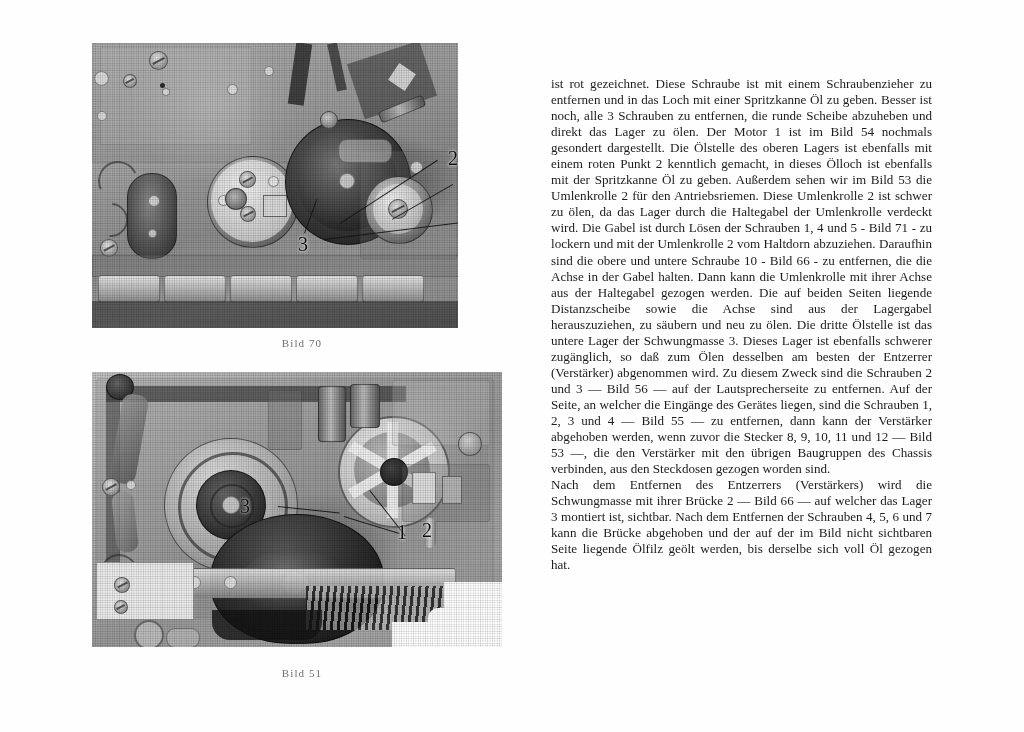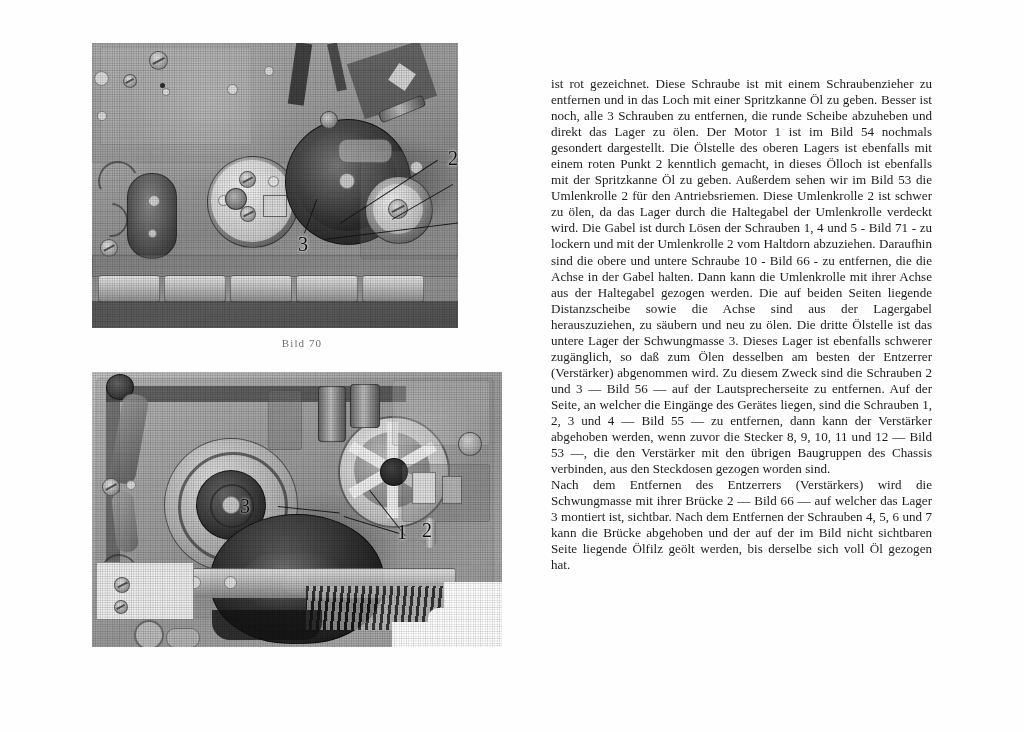--- a/index.html
+++ b/index.html
@@ -315,20 +315,21 @@
         <div class="leader" style="left:186px; top:134px; width:62px; transform:rotate(6deg);"></div>
         <div class="callout" style="left:148px; top:124px;">3</div>
 
         <div class="leader" style="left:252px; top:144px; width:58px; transform:rotate(17deg);"></div>
         <div class="callout" style="left:305px; top:150px;">1</div>
 
         <div class="leader" style="left:278px; top:118px; width:58px; transform:rotate(52deg);"></div>
         <div class="callout" style="left:330px; top:148px;">2</div>
 
       </div>
+      <div class="figure-caption" style="margin-top:20px;">Bild 51</div>
     </div>
 
   </div>
 
   <div class="text-column">
     <p>ist rot gezeichnet. Diese Schraube ist mit einem Schraubenzieher zu entfernen und in das Loch mit einer Spritzkanne Öl zu geben. Besser ist noch, alle 3 Schrauben zu entfernen, die runde Scheibe abzuheben und direkt das Lager zu ölen. Der Motor 1 ist im Bild 54 nochmals gesondert dargestellt. Die Ölstelle des oberen Lagers ist ebenfalls mit einem roten Punkt 2 kenntlich gemacht, in dieses Ölloch ist ebenfalls mit der Spritzkanne Öl zu geben. Außerdem sehen wir im Bild 53 die Umlenkrolle 2 für den Antriebsriemen. Diese Umlenkrolle 2 ist schwer zu ölen, da das Lager durch die Haltegabel der Umlenkrolle verdeckt wird. Die Gabel ist durch Lösen der Schrauben 1, 4 und 5 - Bild 71 - zu lockern und mit der Umlenkrolle 2 vom Haltdorn abzuziehen. Daraufhin sind die obere und untere Schraube 10 - Bild 66 - zu entfernen, die die Achse in der Gabel halten. Dann kann die Umlenkrolle mit ihrer Achse aus der Haltegabel gezogen werden. Die auf beiden Seiten liegende Distanzscheibe sowie die Achse sind aus der Lagergabel herauszuziehen, zu säubern und neu zu ölen. Die dritte Ölstelle ist das untere Lager der Schwungmasse 3. Dieses Lager ist ebenfalls schwerer zugänglich, so daß zum Ölen desselben am besten der Entzerrer (Verstärker) abgenommen wird. Zu diesem Zweck sind die Schrauben 2 und 3 — Bild 56 — auf der Lautsprecherseite zu entfernen. Auf der Seite, an welcher die Eingänge des Gerätes liegen, sind die Schrauben 1, 2, 3 und 4 — Bild 55 — zu entfernen, dann kann der Verstärker abgehoben werden, wenn zuvor die Stecker 8, 9, 10, 11 und 12 — Bild 53 —, die den Verstärker mit den übrigen Baugruppen des Chassis verbinden, aus den Steckdosen gezogen worden sind.</p>
     <p>Nach dem Entfernen des Entzerrers (Verstärkers) wird die Schwungmasse mit ihrer Brücke 2 — Bild 66 — auf welcher das Lager 3 montiert ist, sichtbar. Nach dem Entfernen der Schrauben 4, 5, 6 und 7 kann die Brücke abgehoben und der auf der im Bild nicht sichtbaren Seite liegende Ölfilz geölt werden, bis derselbe sich voll Öl gezogen hat.</p>
   </div>
 
 </div>

